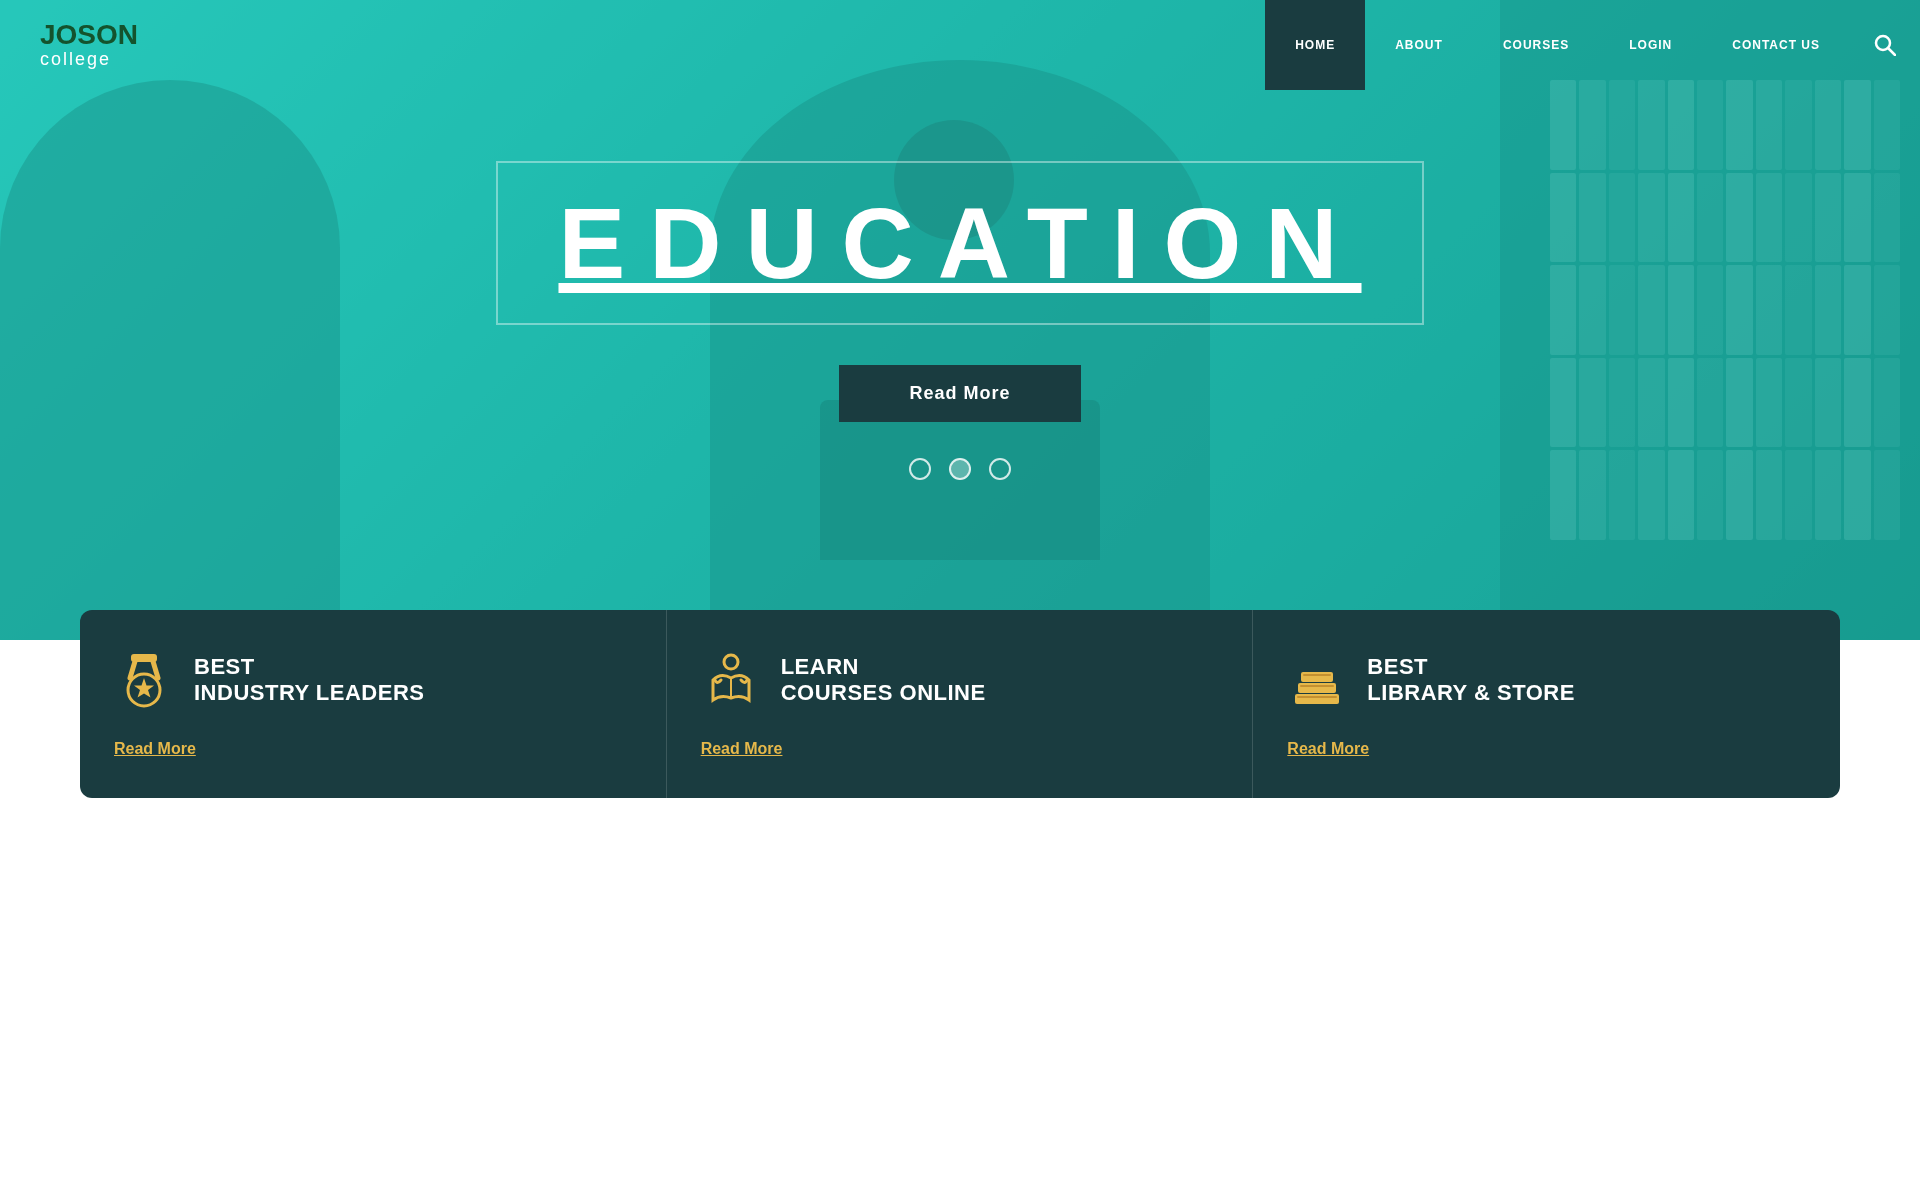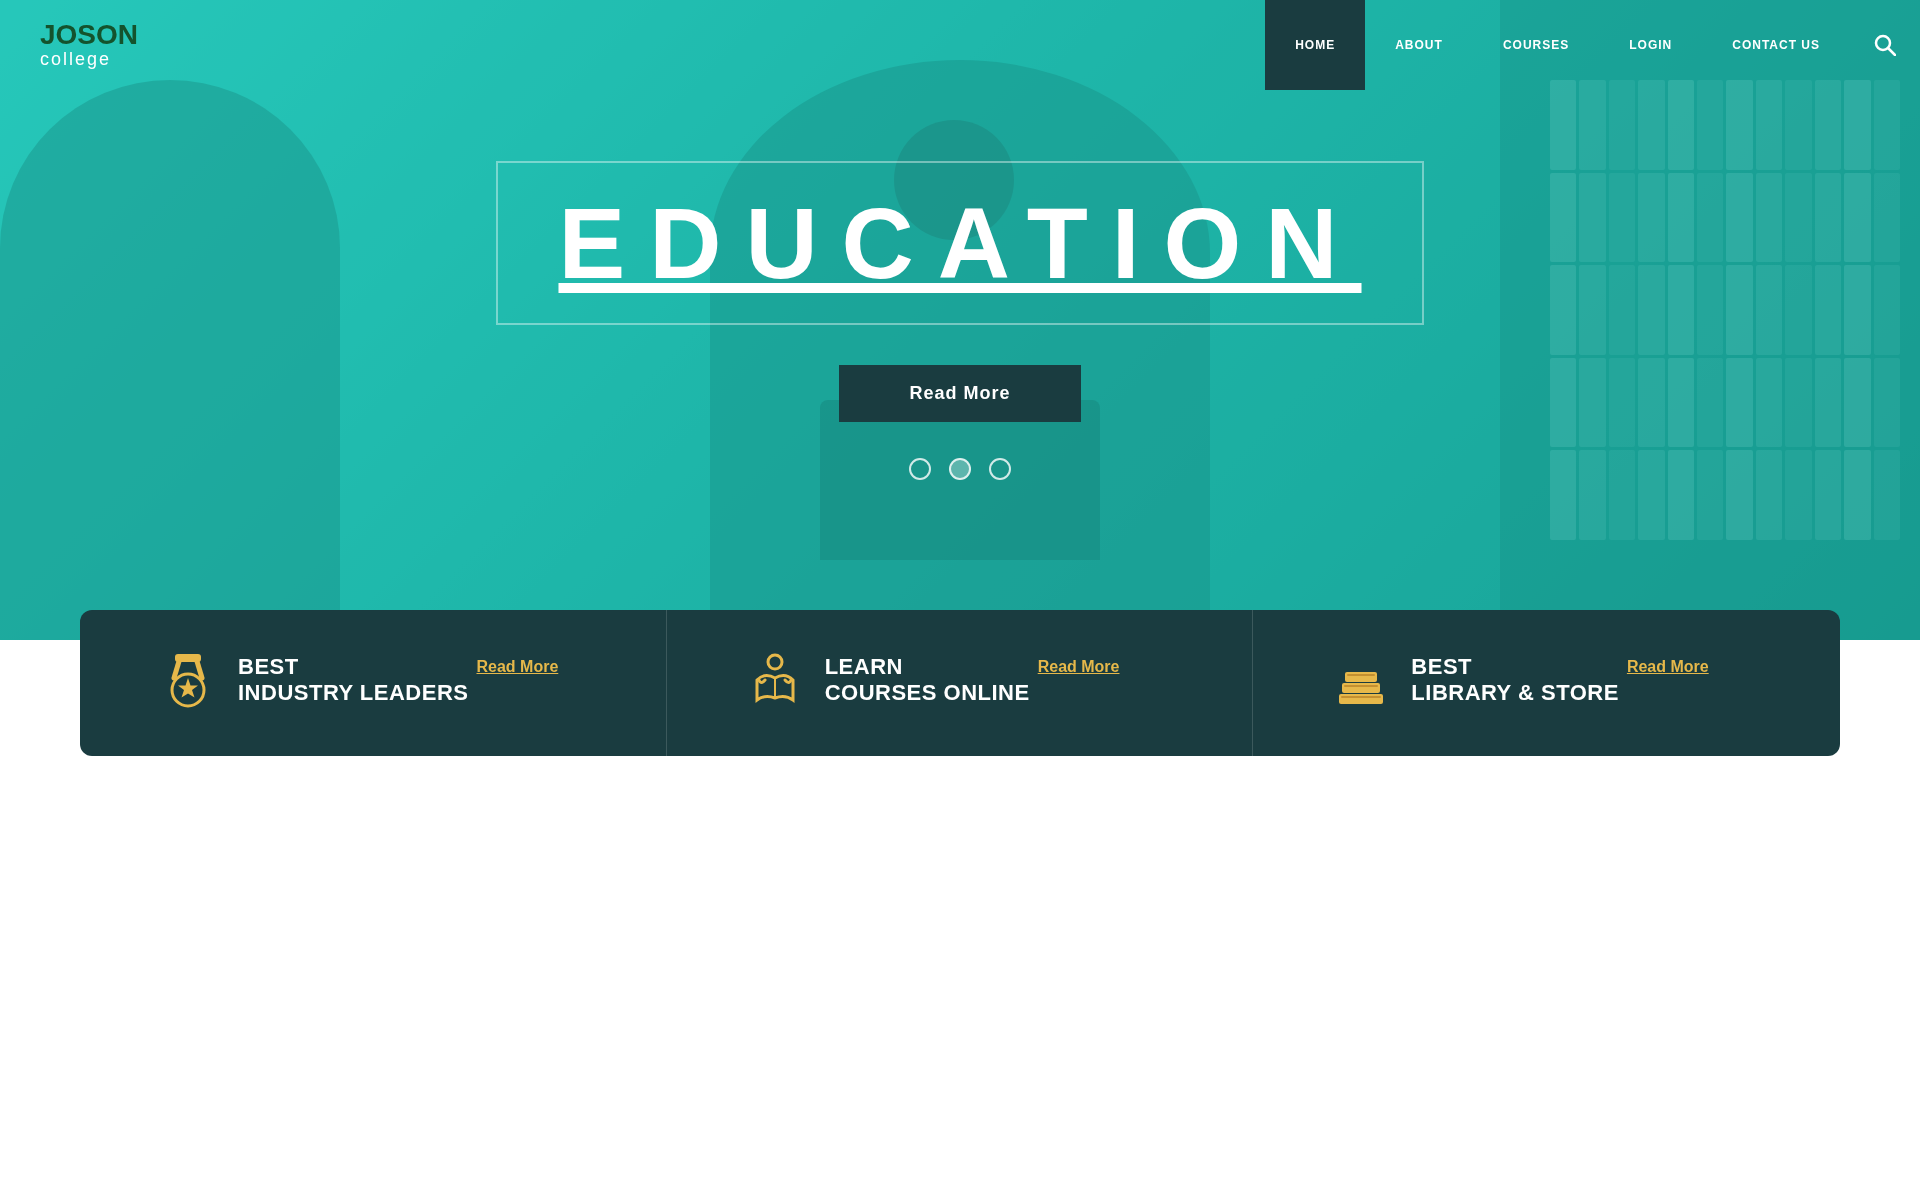--- a/index.html
+++ b/index.html
@@ -223,25 +223,25 @@
       background: #1a3c40;
       border-radius: 12px;
       display: grid;
       grid-template-columns: 1fr 1fr 1fr;
       margin-top: -30px;
       position: relative;
       z-index: 20;
       overflow: hidden;
     }
     .card {
-      padding: 40px 78px;
-      display: flex;
-      flex-direction: row;
+      padding: 40px 34px;
+      display: flex;
+      flex-direction: column;
       align-items: flex-start;
-      gap: 8px;
+      gap: 16px;
     }
     .card:not(:last-child) {
       border-right: 1px solid rgba(255,255,255,0.15);
     }
     .card-icon-row {
       display: flex;
       align-items: center;
       gap: 20px;
       margin-bottom: 6px;
     }

